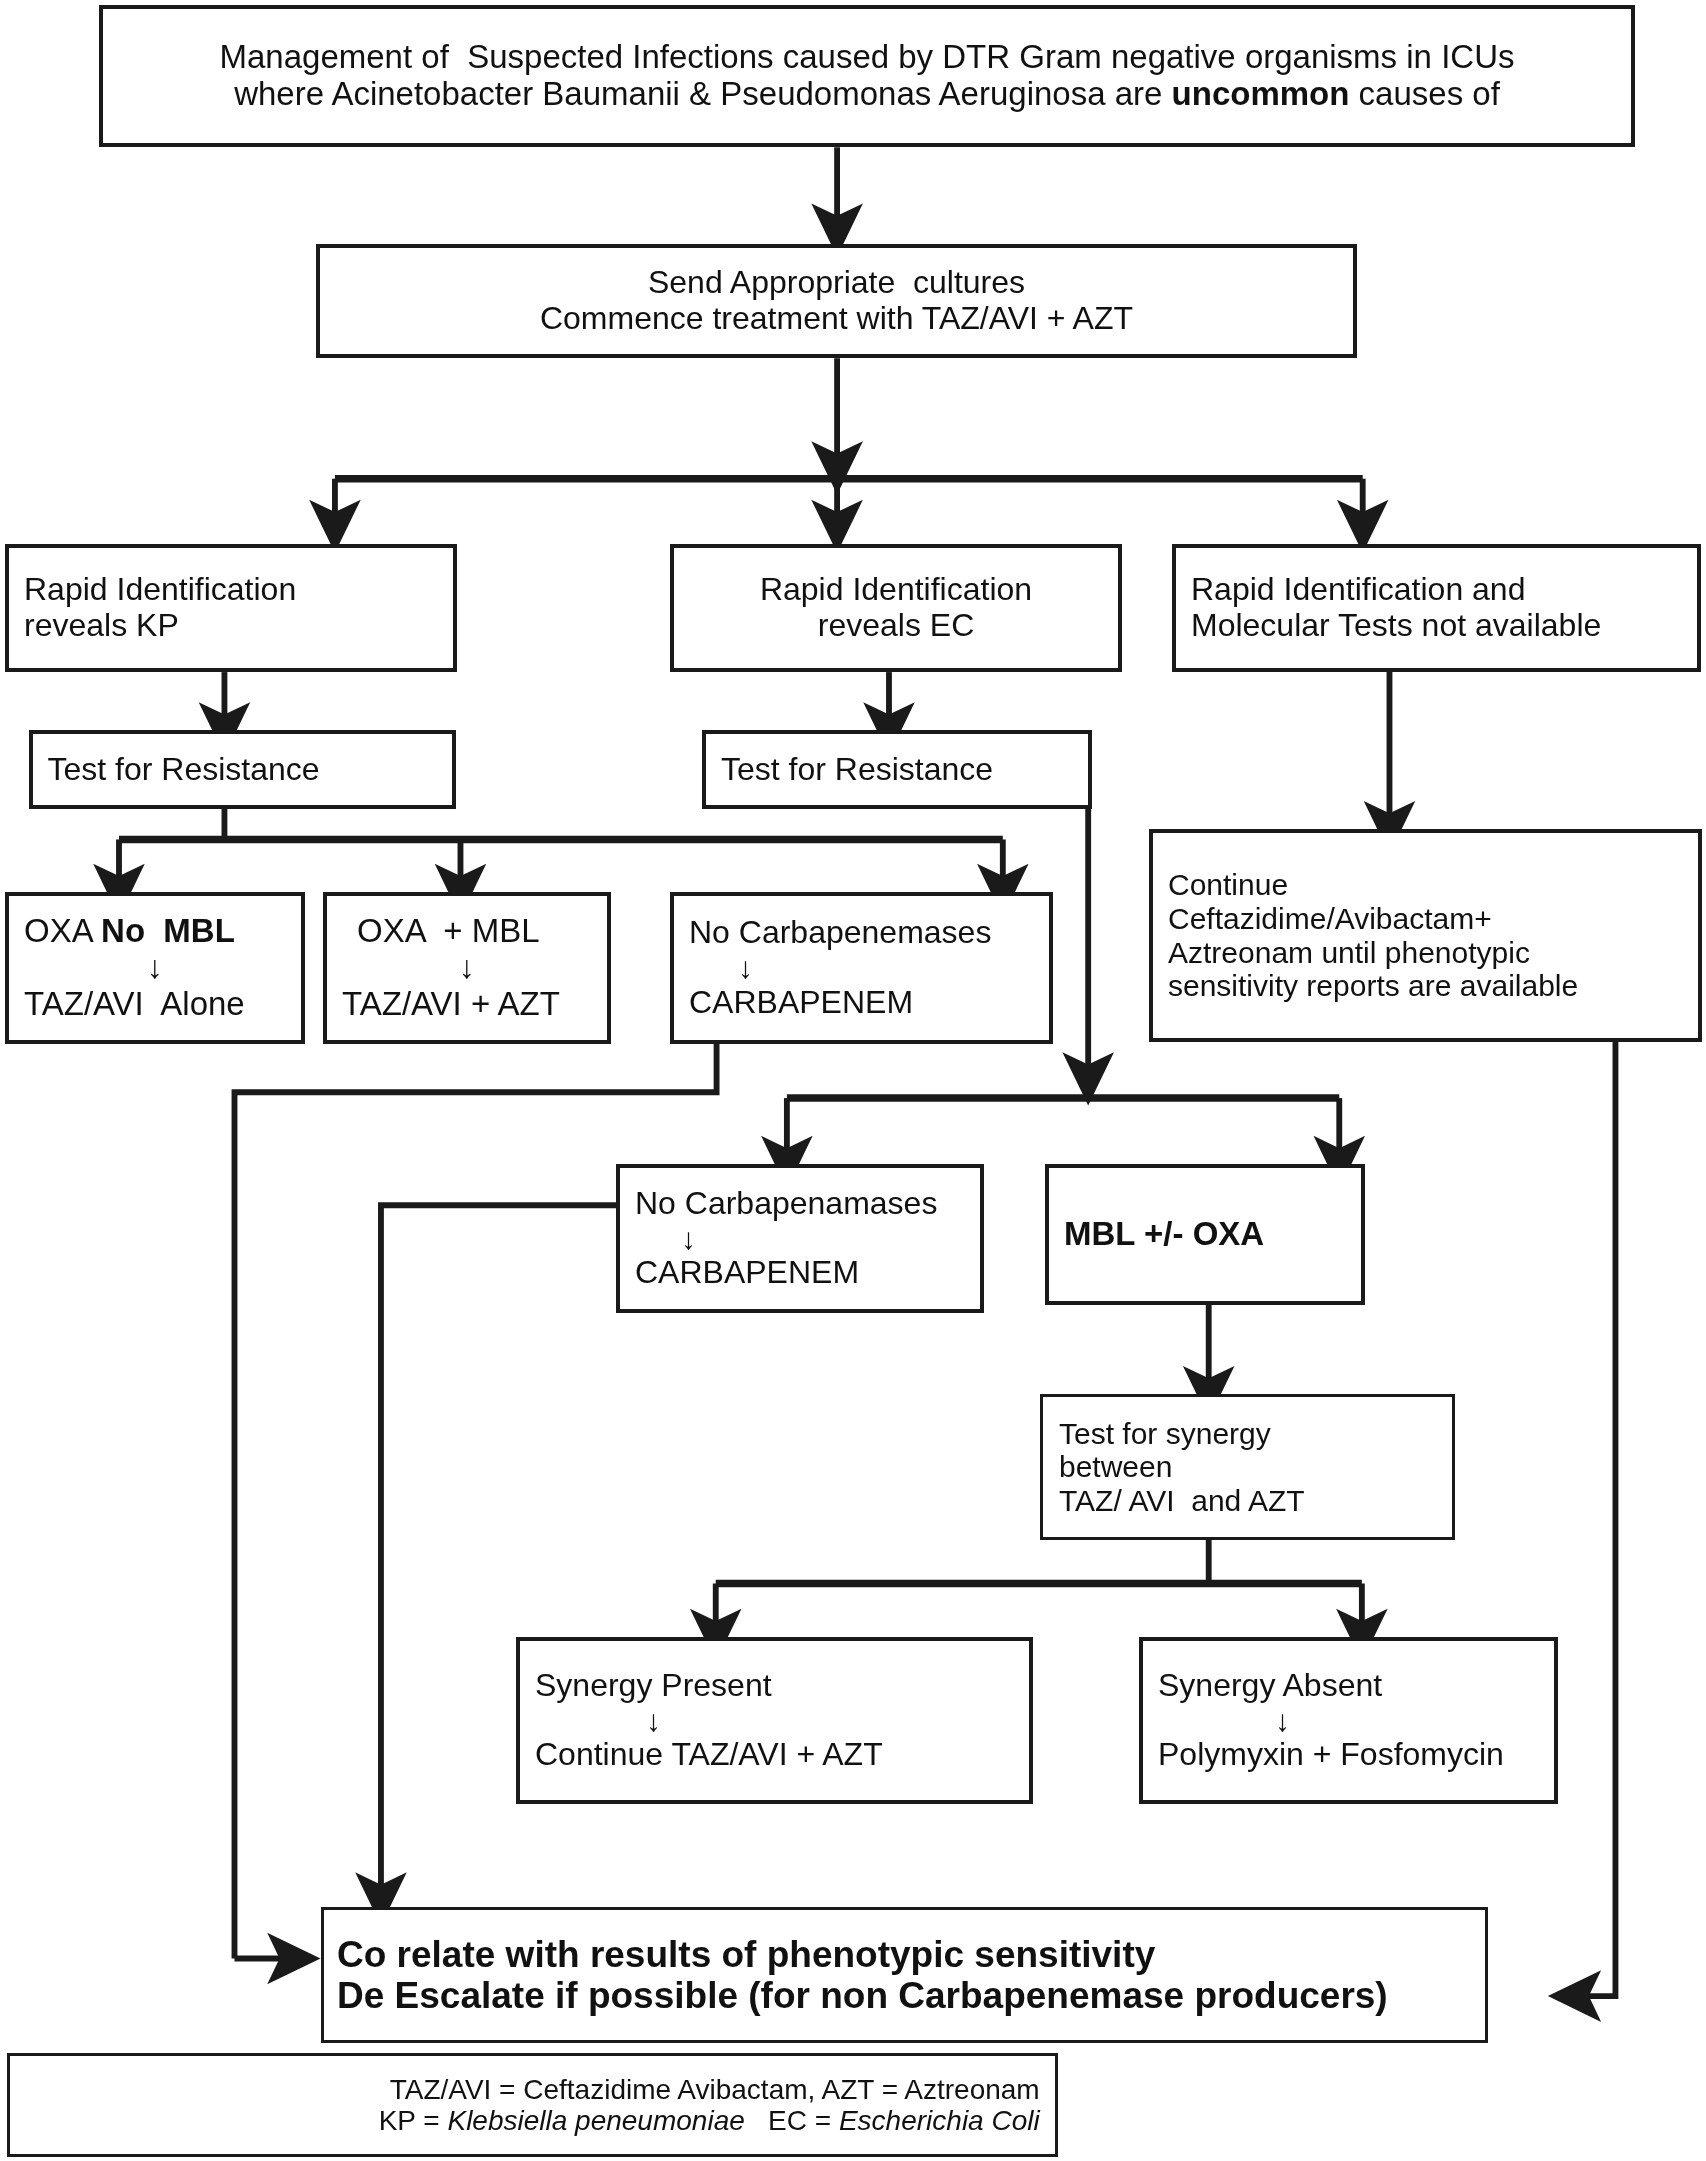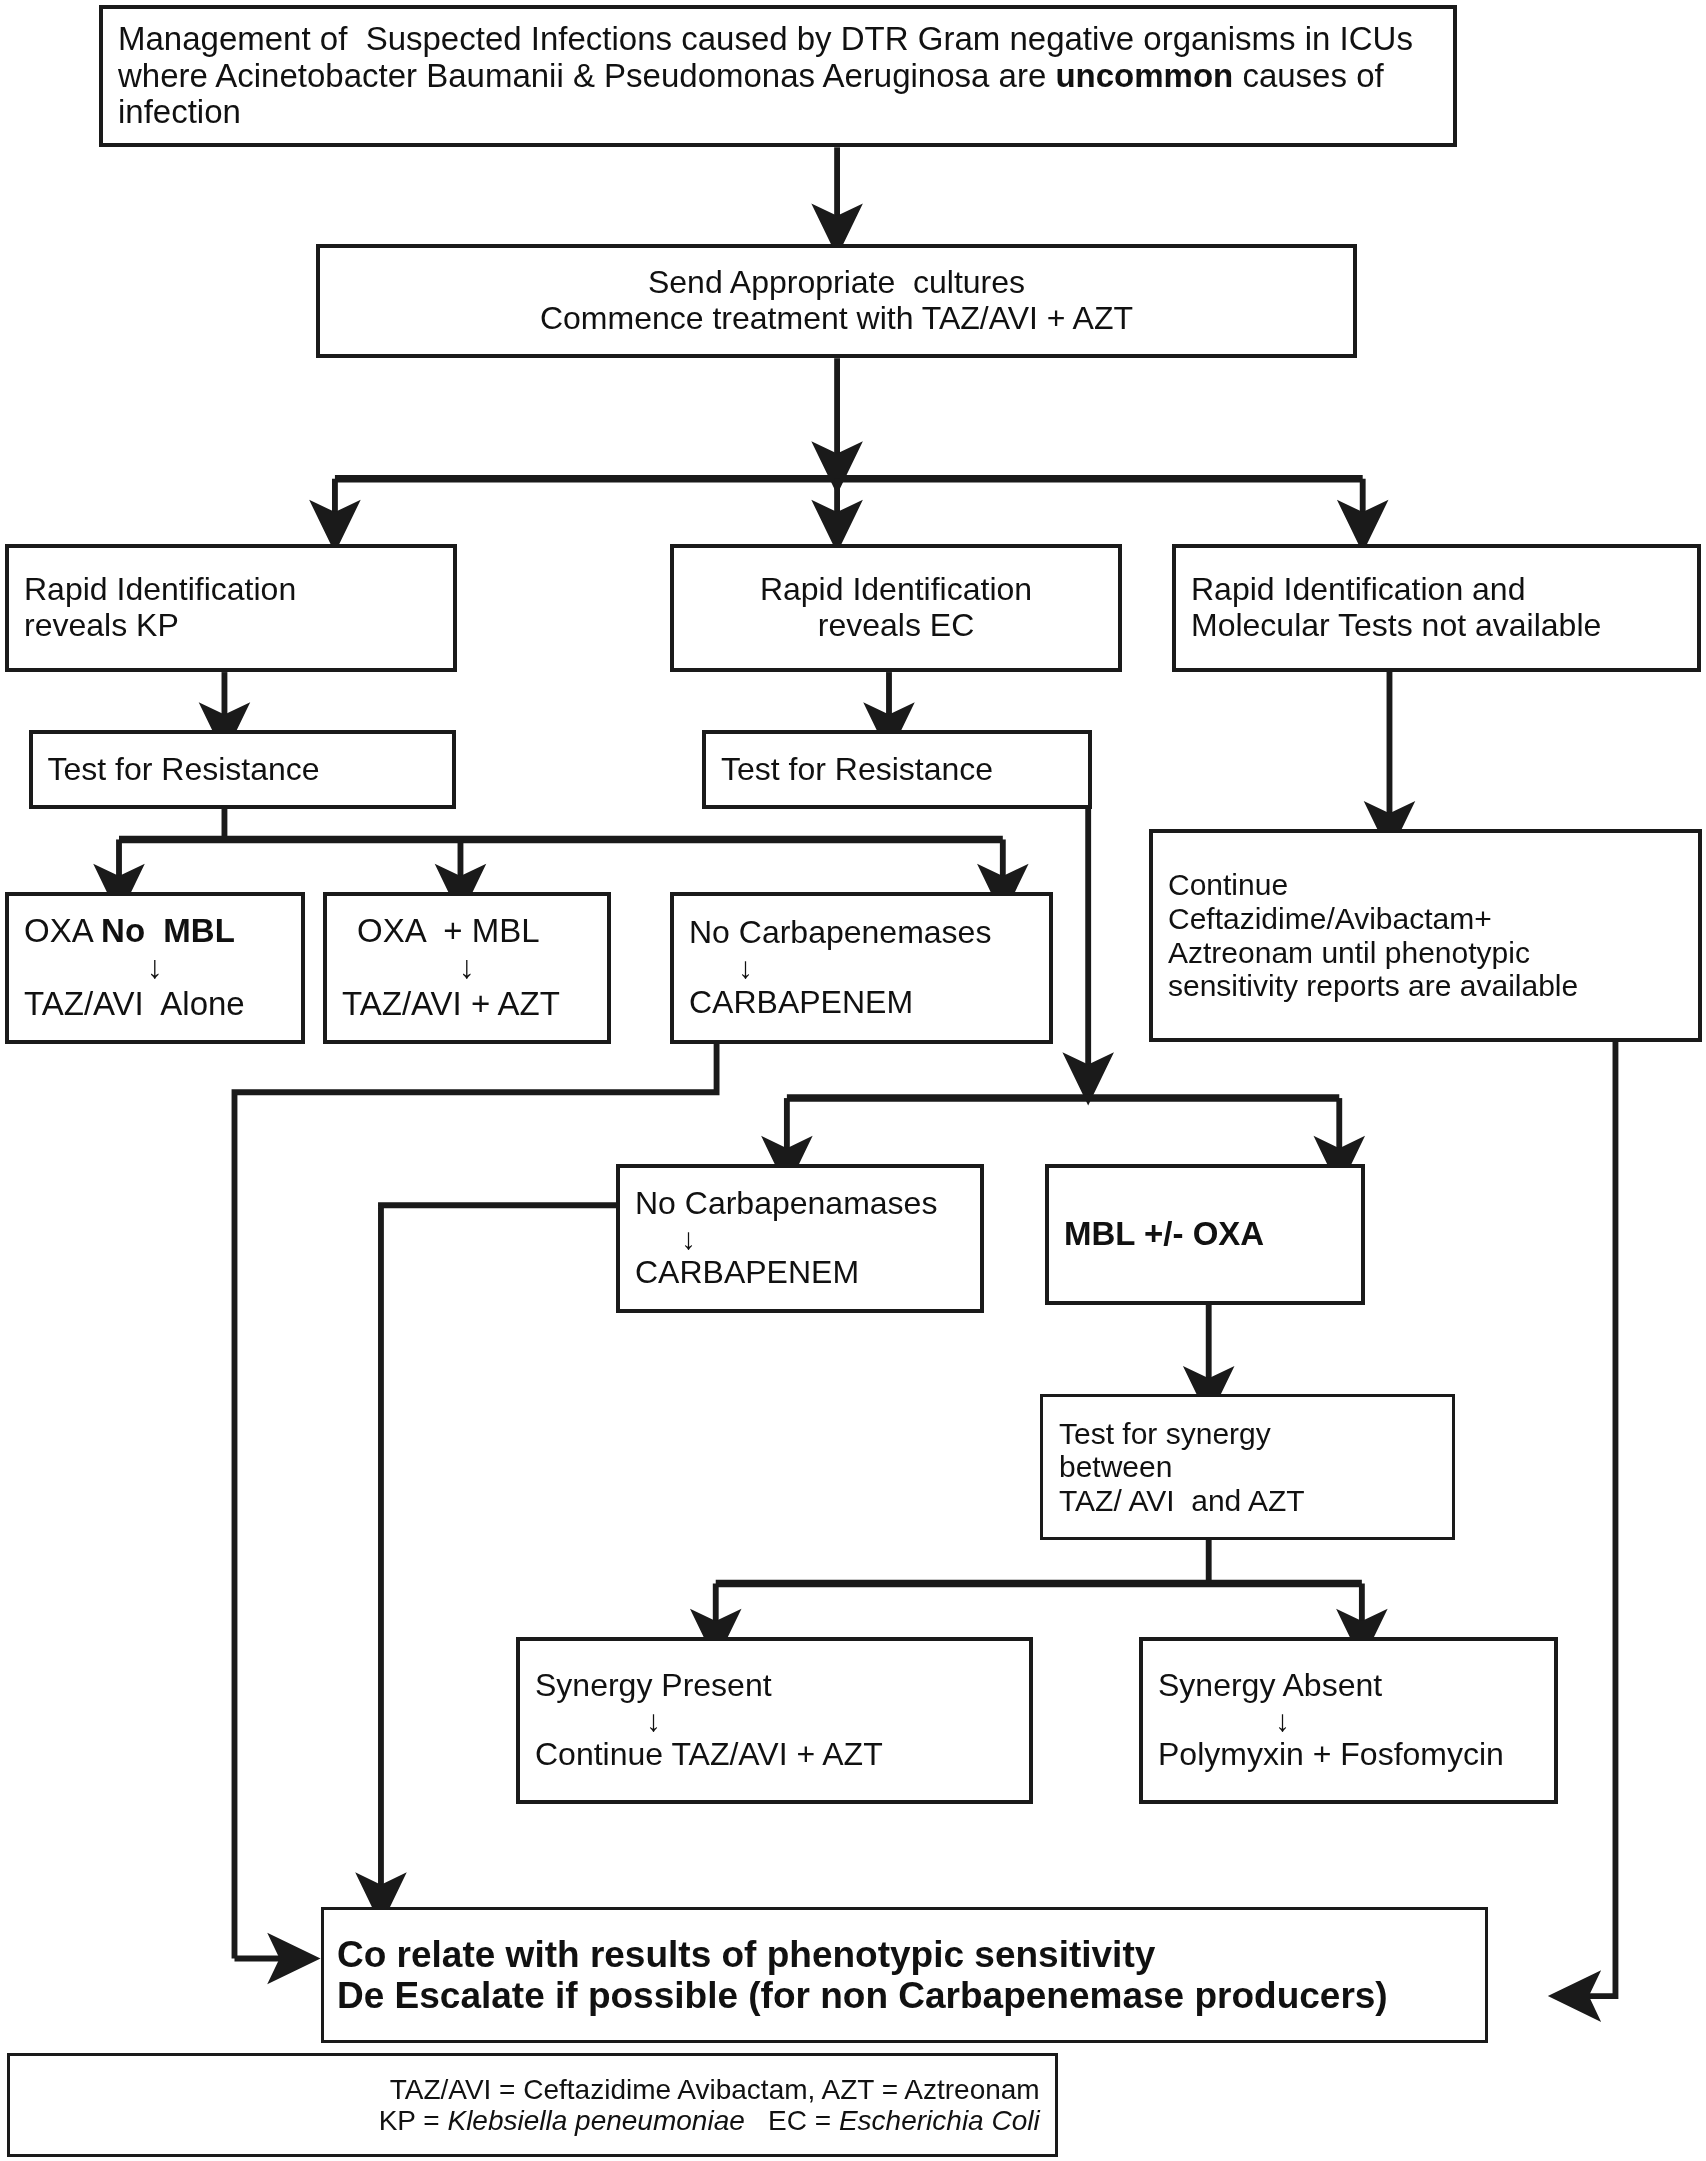--- a/index.html
+++ b/index.html
@@ -70,24 +70,23 @@
 
       <path d="M1444,1840 L1444,1888" stroke-width="7"></path>
       <path d="M855,1892 L1627,1892" stroke-width="9"></path>
       <path d="M855,1892 L855,1955" marker-end="url(#ah)"></path>
       <path d="M1627,1892 L1627,1955" marker-end="url(#ah)"></path>
 
       <path d="M1930,1245 L1930,2385 L1880,2385" marker-end="url(#ah)"></path>
     </g>
   </svg>
 
-  <div class="node pad c" style="left:99px;top:5px;width:1358px;height:142px;">
+  <div class="node pad c" style="left:99px;top:5px;width:1536px;height:142px;align-items:center;">
     <span class="ln t40 l">Management of  Suspected Infections caused by DTR Gram negative organisms in ICUs</span>
     <span class="ln t40 l"><span>where Acinetobacter Baumanii &amp; Pseudomonas Aeruginosa are </span><span class="b">uncommon</span><span> causes of</span></span>
-    <span class="ln t40 l">infection</span>
   </div>
 
   <div class="node pad c" style="left:316px;top:244px;width:1041px;height:114px;">
     <span class="ln t38 c">Send Appropriate  cultures</span>
     <span class="ln t38 c">Commence treatment with TAZ/AVI + AZT</span>
   </div>
 
   <div class="node pad l" style="left:5px;top:544px;width:452px;height:128px;">
     <span class="ln t38 l">Rapid Identification</span>
     <span class="ln t38 l">reveals KP</span>

